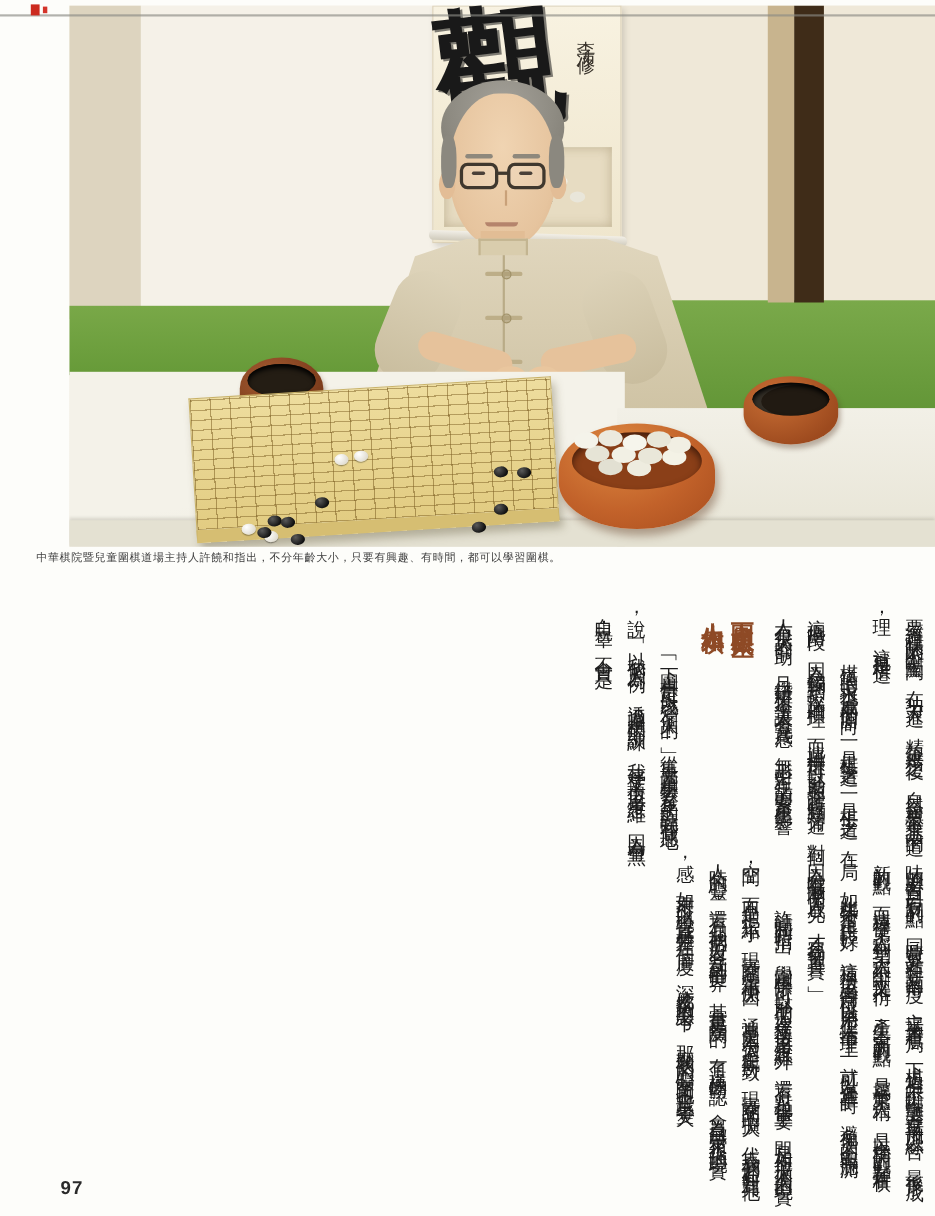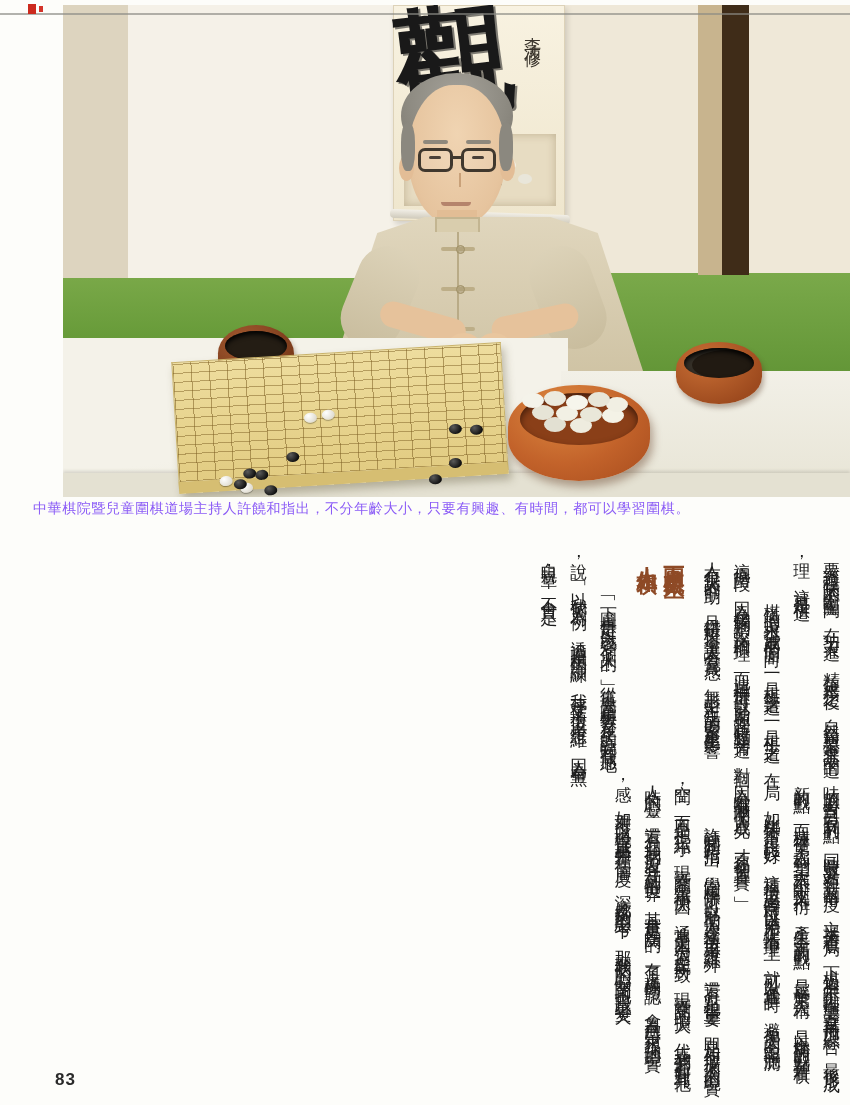--- a/index.html
+++ b/index.html
@@ -108,21 +108,21 @@
   .heap { left:14px; top:8px; width:22px; height:15px; border-radius:50%; background:#f4f3ea;
     box-shadow:22px -2px 0 #eceade, 44px 2px 0 #f6f5ec, 66px -1px 0 #e8e6d8, 84px 4px 0 #f1efe3,
       10px 12px 0 #e6e4d6, 34px 13px 0 #f2f0e4, 58px 14px 0 #e9e7d9, 80px 15px 0 #f4f2e6,
       22px 24px 0 #e2e0d2, 48px 25px 0 #eeecdf; }
   .bowl-right { left:613px; top:337px; width:86px; height:62px;
     background:radial-gradient(ellipse at 35% 30%, #c96f35 0%, #9d4a1e 75%); box-shadow:2px 4px 5px rgba(80,50,30,.35); }
   .bowl-right .inner { left:8px; top:6px; width:70px; height:30px; border-radius:50%; background:#211a12;
     box-shadow:inset 0 3px 5px #000, inset 8px 2px 0 rgba(90,88,80,.35); }
 
   
-  .caption { left:33px; top:500px; width:790px; font-size:14px; letter-spacing:.6px; color:#8b5cf6; }
+  .caption { left:33px; top:500px; width:790px; font-size:10px; letter-spacing:.6px; color:#404040; }
   .vblock { writing-mode:vertical-rl; text-orientation:mixed; color:#1c1c1c;
     font-size:17px; line-height:29.8px; }
   .vblock p { margin:0; }
   .vblock p.indent { text-indent:2.4em; }
   .upper { left:36px; top:549px; width:810px; height:216px; letter-spacing:4.4px; }
   .lower { left:36px; top:772px; width:810px; height:298px; letter-spacing:4.2px; }
   .heading { font-family:"Liberation Sans","DejaVu Sans",sans-serif;
     font-size:21px; line-height:27px; letter-spacing:2.5px; font-weight:700; color:#8e4a26;
     margin-right:9px; margin-left:11px; white-space:pre-line; }
 </style>
@@ -222,13 +222,13 @@
   <div class="heading">下圍棋觀人生
 人生如棋</div>
   <p class="indent">「下圍棋是可以改變一個人的！」從事兒童圍棋教育多年的許饒和有感地說，「以我個人為例，透過圍棋的訓練，我建立了換位思考思維；因為有黑白規章，不會只是一</p>
 </div>
 
 <div class="abs vblock lower">
   <p>味的思考對自己有利的點，同時還要站在對方的角度、立場來看棋局，下棋過程中不斷推演雙方立場再加以綜合，最後形成新的觀點。而這種從第一人稱到第二人稱不斷交叉推衍，產生出全新的觀點，是屬於第三人稱，是以全稱的觀點在看棋局，如此棋才會下得比較好。這種換位思考同樣可以應用在人情事理上，就可以在遇事時，避免個人的主觀臆測，因為唯有撇開個人成見，才容易切進真實。」</p>
   <p class="indent">許饒和同時指出，學圍棋除了可以幫助個人建立換位思考思維外，還有一點也很重要，即是如何擴大個人的現實空間，而不是把它縮小。現實空間會縮小原因，通常是因為太過主觀所致。現實空間的擴大，代表我們在面對其他人時的心靈，還有一個我們所沒有注意到的世界，其實是更廣闊的。有了這樣的體認，會為自己帶來很強的現實感，如果可以將現實感植基在一個廣度、深度都夠的思考下，那麼我們的心靈空間也會跟著變大。</p>
 </div>
 
-<div class="abs page-number">83</div>
+<div class="abs page-number">97</div>
 
 </body></html>

